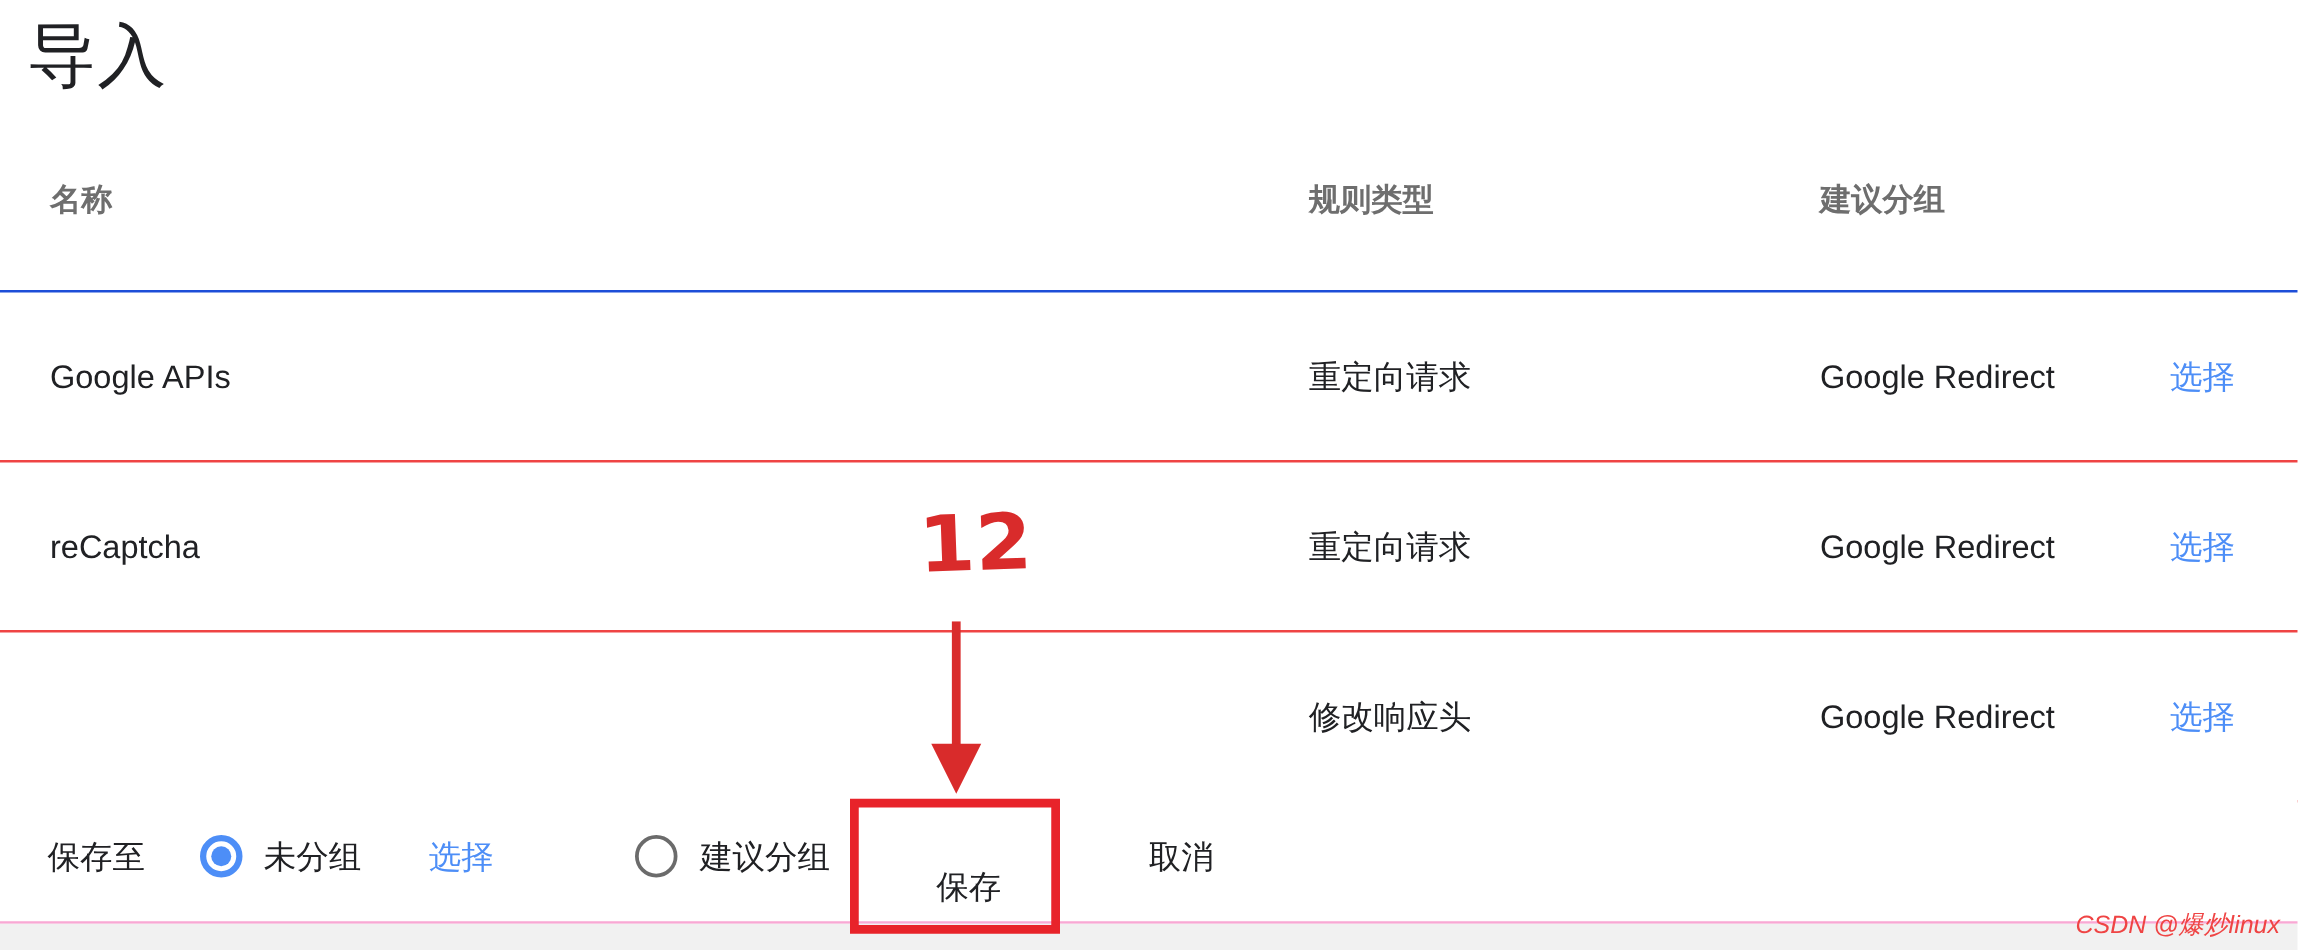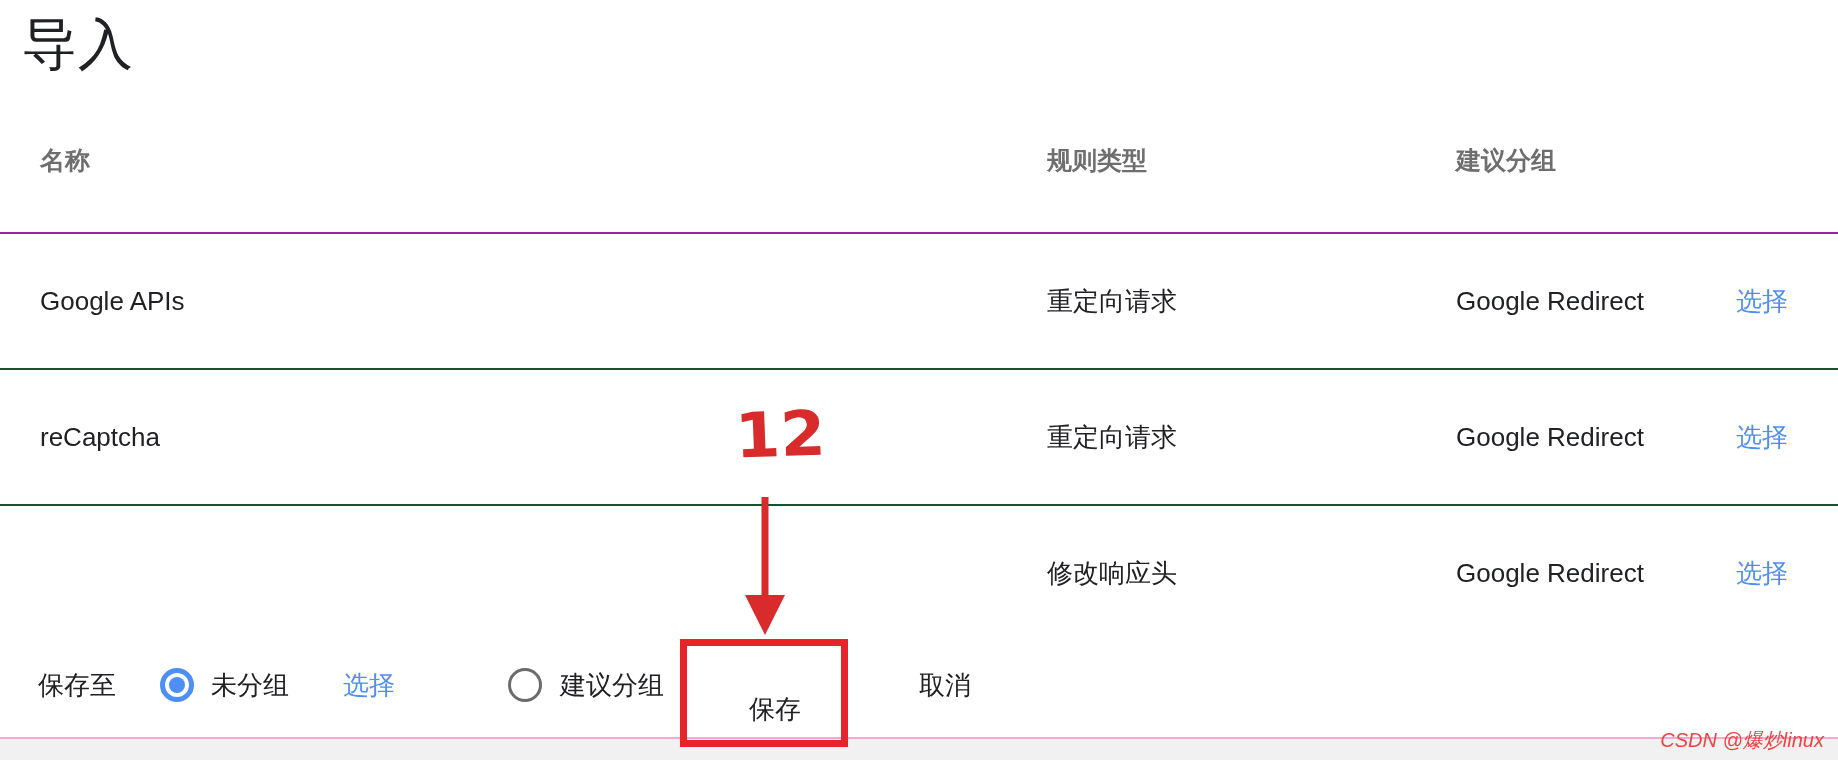--- a/index.html
+++ b/index.html
@@ -41,39 +41,39 @@
   .import-table {
     position: absolute;
     left: 0;
     top: 122px;
     width: 1838px;
   }
 
   .thead-row {
     position: relative;
     height: 110px;
-    border-bottom: 2px solid #a21caf;
+    border-bottom: 2px solid #1d4ed8;
   }
   .th {
     position: absolute;
     top: 22px;
     font-size: 25px;
     line-height: 32px;
     color: #6e6e6e;
     font-weight: 600;
     white-space: nowrap;
   }
   .th.col-name  { left: 40px; }
   .th.col-type  { left: 1047px; }
   .th.col-group { left: 1456px; }
 
   .tbody-row {
     position: relative;
     height: 134px;
-    border-bottom: 2px solid #14532d;
+    border-bottom: 2px solid #ef4444;
   }
   .cell {
     position: absolute;
     top: 50px;
     font-size: 26px;
     line-height: 34px;
     color: #202124;
     white-space: nowrap;
   }
   .cell.col-name  { left: 40px; }

